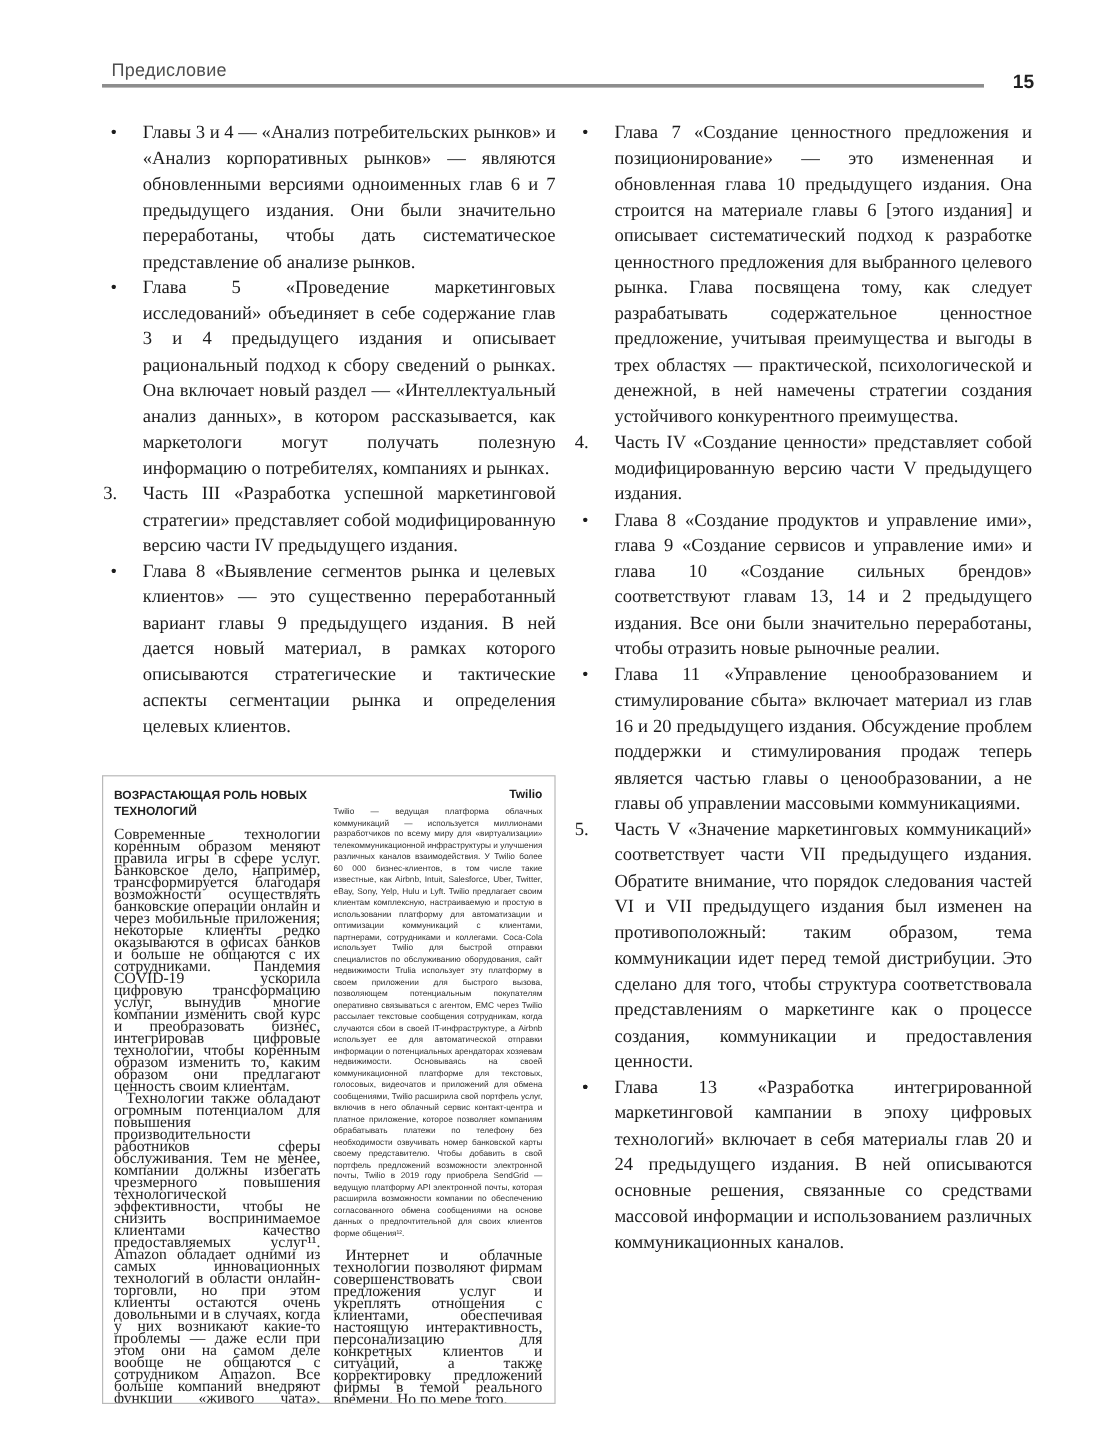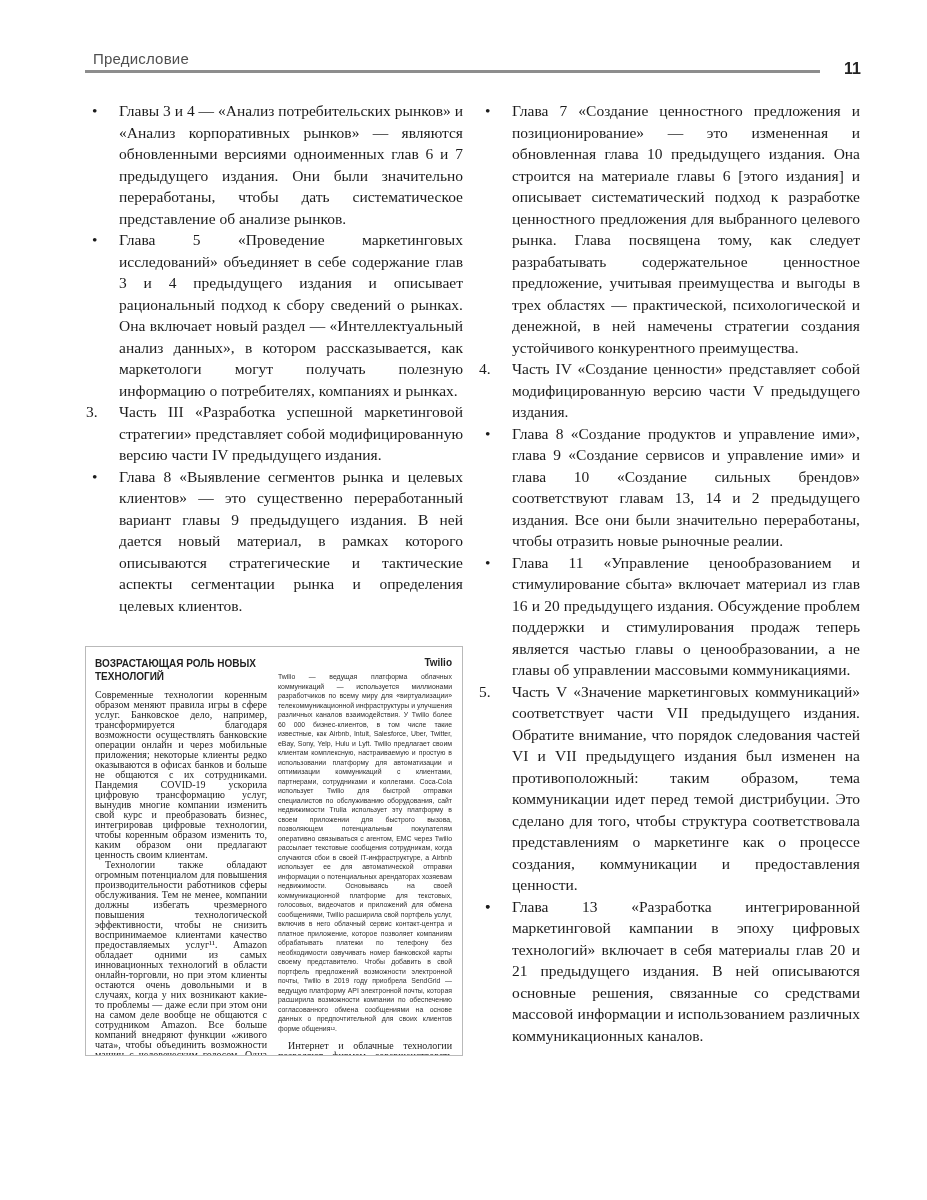--- a/index.html
+++ b/index.html
@@ -27,33 +27,33 @@
   
   .columns { position:absolute; left:85px; top:100px; display:flex; gap:15px; }
   .col-left  { width:378px; }
   .col-right { width:382px; }
   .li { position:relative; padding-left:34px; text-align:justify;
         font-size:15.5px; line-height:21.5px; }
   .li .marker { position:absolute; left:7px; top:0; }
   .li.num .marker { left:1px; }
   
   .feature-box {
-    position:absolute; left:85px; top:646px; width:378px; height:410px;
+    position:absolute; left:85px; top:646px; width:378px; height:524px;
     border:1px solid #b9b9b9; background:#fff; padding:10px 9px 8px 9px;
     overflow:hidden;
   }
   .fb-grid { display:flex; gap:11px; }
   .fb-col-left  { width:172px; flex:none; }
   .fb-col-right { width:174px; flex:none; }
   .fb-title {
     font-family:"Liberation Sans","DejaVu Sans",sans-serif;
     font-size:10px; line-height:13px; font-weight:bold; color:#1f1f1f;
     margin-bottom:7px;
   }
-  .fb-serif { font-size:10px; line-height:10px; text-align:justify; color:#222; }
+  .fb-serif { font-size:13px; line-height:10px; text-align:justify; color:#222; }
   .fb-serif.indent { text-indent:10px; }
   .vignette-heading {
     font-family:"Liberation Sans","DejaVu Sans",sans-serif;
     font-size:10px; font-weight:bold; color:#1f1f1f; text-align:right;
     margin-bottom:4px;
   }
   .fb-sans {
     font-family:"Liberation Sans","DejaVu Sans",sans-serif;
     font-size:6.9px; line-height:9.5px; color:#2e2e2e; text-align:justify;
   }
@@ -101,21 +101,21 @@
 <body>
 
 <div class="page">
 
   <div class="page-header">
     <div class="ph-row">
       <div class="ph-left">
         <span class="section-title">Предисловие</span>
         <div class="rule"></div>
       </div>
-      <span class="page-num">11</span>
+      <span class="page-num">15</span>
     </div>
   </div>
 
   <div class="columns">
 
     <div class="col-left">
       <div class="li">
         <span class="marker">•</span>
         <span class="li-text">Главы 3 и 4 — «Анализ потребительских рынков» и «Анализ корпоративных рынков» — являются обновленными версиями одноименных глав 6 и 7 предыдущего издания. Они были значительно переработаны, чтобы дать систематическое представление об анализе рынков.</span>
       </div>
@@ -152,21 +152,21 @@
       </div>
       <div class="li num">
         <span class="marker">5.</span>
         <span class="li-text">Часть V «Значение маркетинговых коммуникаций» соответствует части VII предыдущего издания. Обратите внимание, что порядок следования частей VI и VII предыдущего издания был изменен на противоположный: таким образом, тема коммуникации идет перед темой дистрибуции. Это сделано для того, чтобы структура соответствовала представлениям о маркетинге как о процессе создания, коммуникации и предоставления ценности.</span>
       </div>
       <div class="li">
         <span class="marker">•</span>
       </div>
       <div class="li">
         <span class="marker">•</span>
-        <span class="li-text">Глава 13 «Разработка интегрированной маркетинговой кампании в эпоху цифровых технологий» включает в себя материалы глав 20 и 21 предыдущего издания. В ней описываются основные решения, связанные со средствами массовой информации и использованием различных коммуникационных каналов.</span>
+        <span class="li-text">Глава 13 «Разработка интегрированной маркетинговой кампании в эпоху цифровых технологий» включает в себя материалы глав 20 и 24 предыдущего издания. В ней описываются основные решения, связанные со средствами массовой информации и использованием различных коммуникационных каналов.</span>
       </div>
     </div>
 
   </div>
 
   <aside class="feature-box">
     <div class="fb-grid">
 
       <div class="fb-col-left">
         <div class="fb-title">ВОЗРАСТАЮЩАЯ РОЛЬ НОВЫХ ТЕХНОЛОГИЙ</div>

